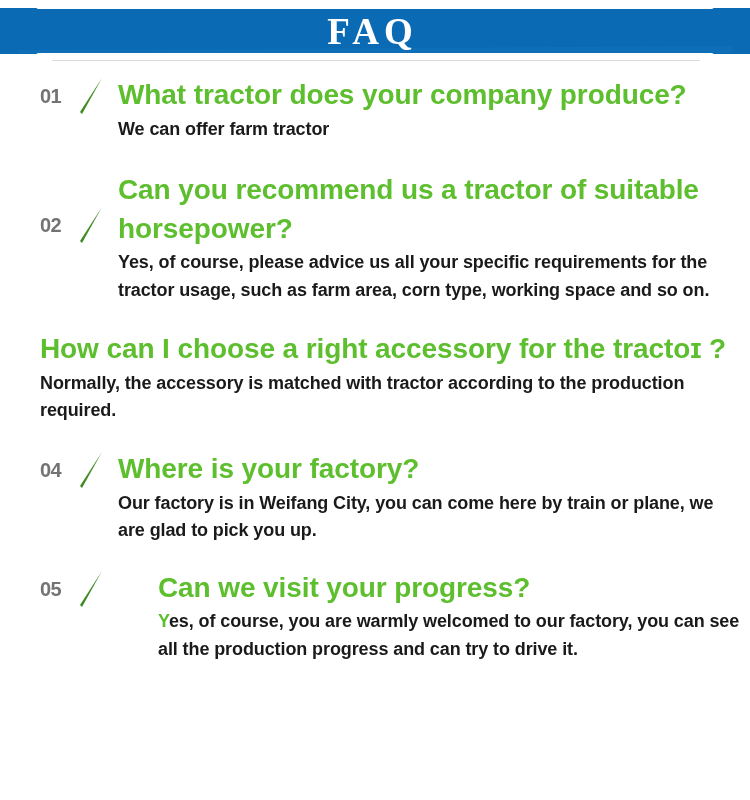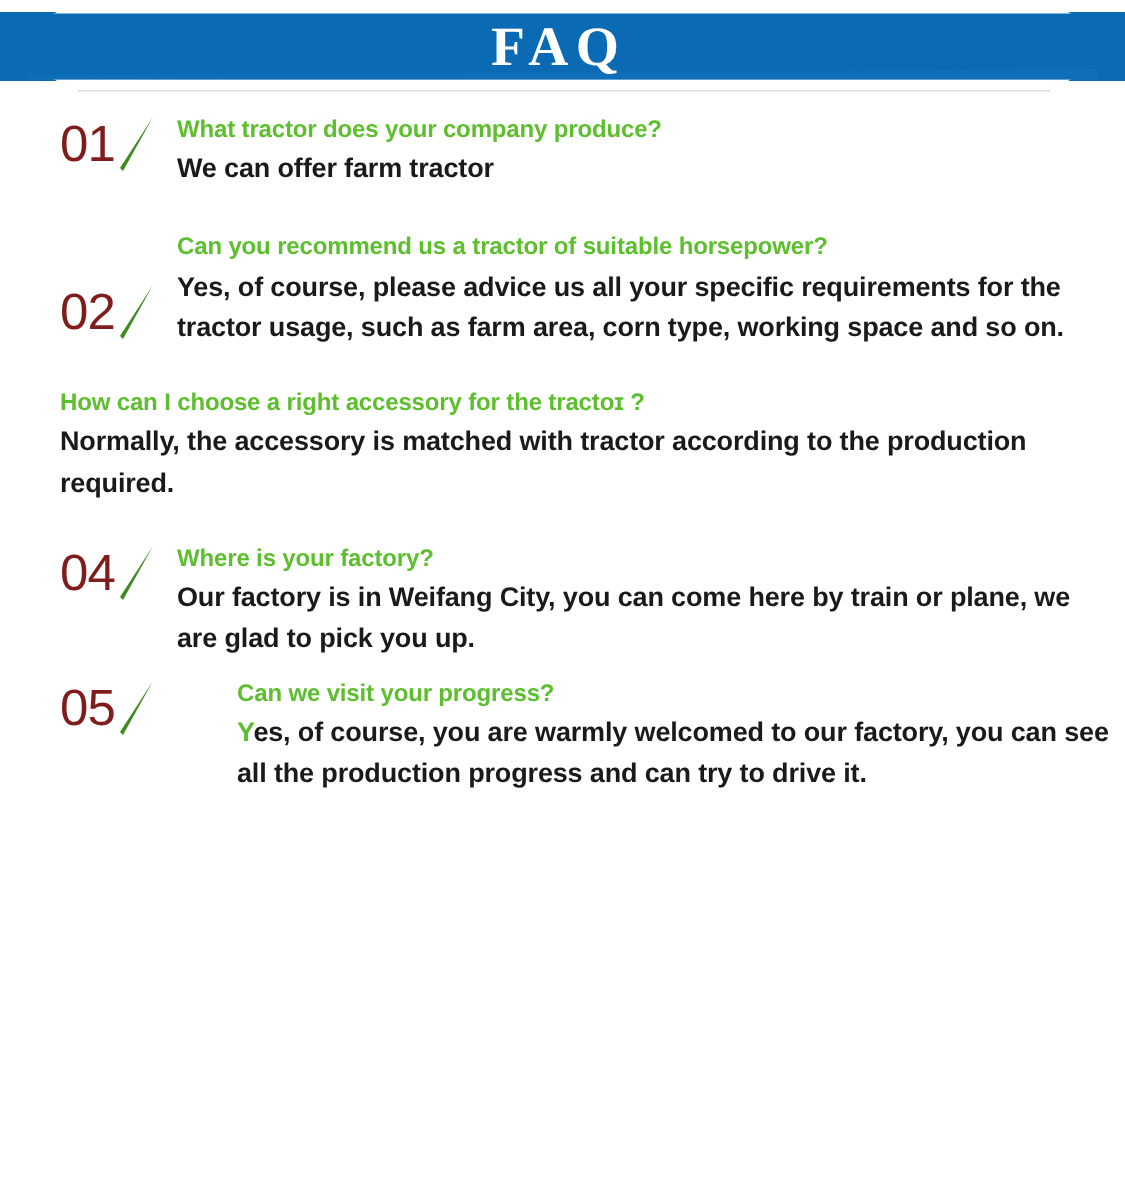--- a/index.html
+++ b/index.html
@@ -68,43 +68,43 @@
     display: flex;
     align-items: flex-start;
     padding: 0 10px 0 40px;
     margin-bottom: 22px;
   }
   .faq-num {
     position: relative;
     flex: 0 0 78px;
     width: 78px;
     height: 44px;
-    color: #7f1d1d;
-    font-size: 34px;
-    font-weight: 400;
+    color: #737373;
+    font-size: 20px;
+    font-weight: 700;
     font-family: "Liberation Sans", sans-serif;
     letter-spacing: -0.5px;
     line-height: 44px;
     white-space: nowrap;
   }
   .faq-num .leaf {
     position: absolute;
     left: 36px;
     top: 2px;
     width: 30px;
     height: 40px;
     pointer-events: none;
   }
   .faq-body {
     flex: 1 1 auto;
     min-width: 0;
   }
   .faq-q {
     color: #5dbe2e;
-    font-size: 16px;
+    font-size: 28px;
     font-weight: 700;
     line-height: 1.38;
     letter-spacing: -0.1px;
     margin: 0 0 1px 0;
   }
   .faq-a {
     color: #1a1a1a;
     font-size: 18px;
     font-weight: 700;
     line-height: 1.52;
@@ -112,21 +112,21 @@
     margin: 0;
   }
   .hl-green {
     color: #5dbe2e;
   }
 
   
   .faq-item.n1 { margin-bottom: 28px; }
   .faq-item.n2 { margin-bottom: 26px; }
   .faq-item.n3 { margin-bottom: 26px; }
-  .faq-item.n4 { margin-bottom: 12px; }
+  .faq-item.n4 { margin-bottom: 24px; }
   .faq-item.n5 { margin-bottom: 0; gap: 40px; }
   .faq-item.n1 .faq-num,
   .faq-item.n4 .faq-num,
   .faq-item.n5 .faq-num { margin-top: -2px; }
   .faq-item.n2 .faq-num { margin-top: 32px; }
   .faq-item.n3 .faq-num { margin-top: 0px; }
 </style>
 </head>
 <body>
 

